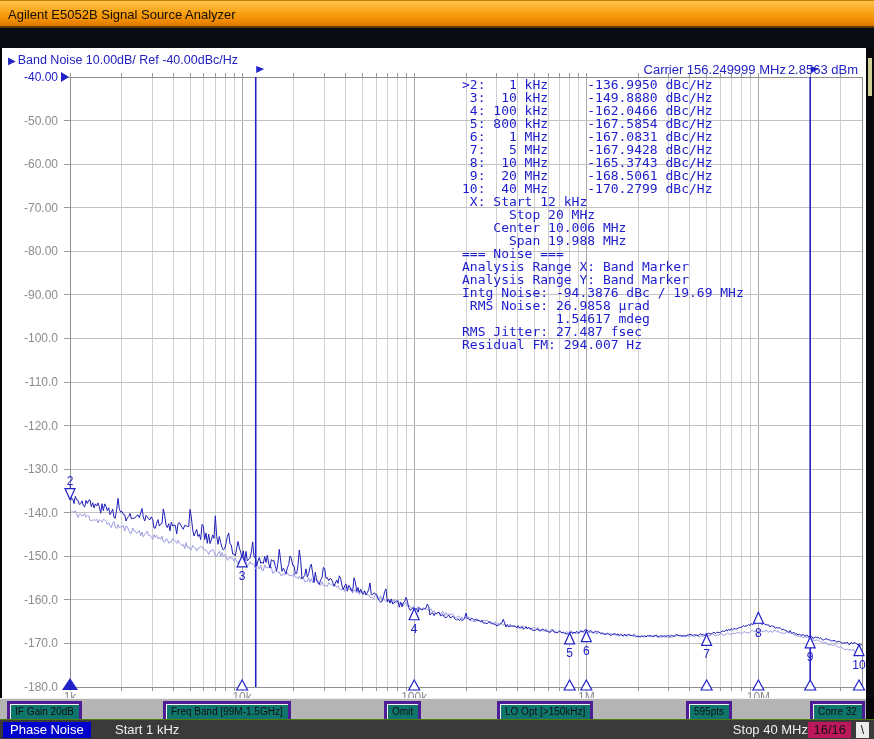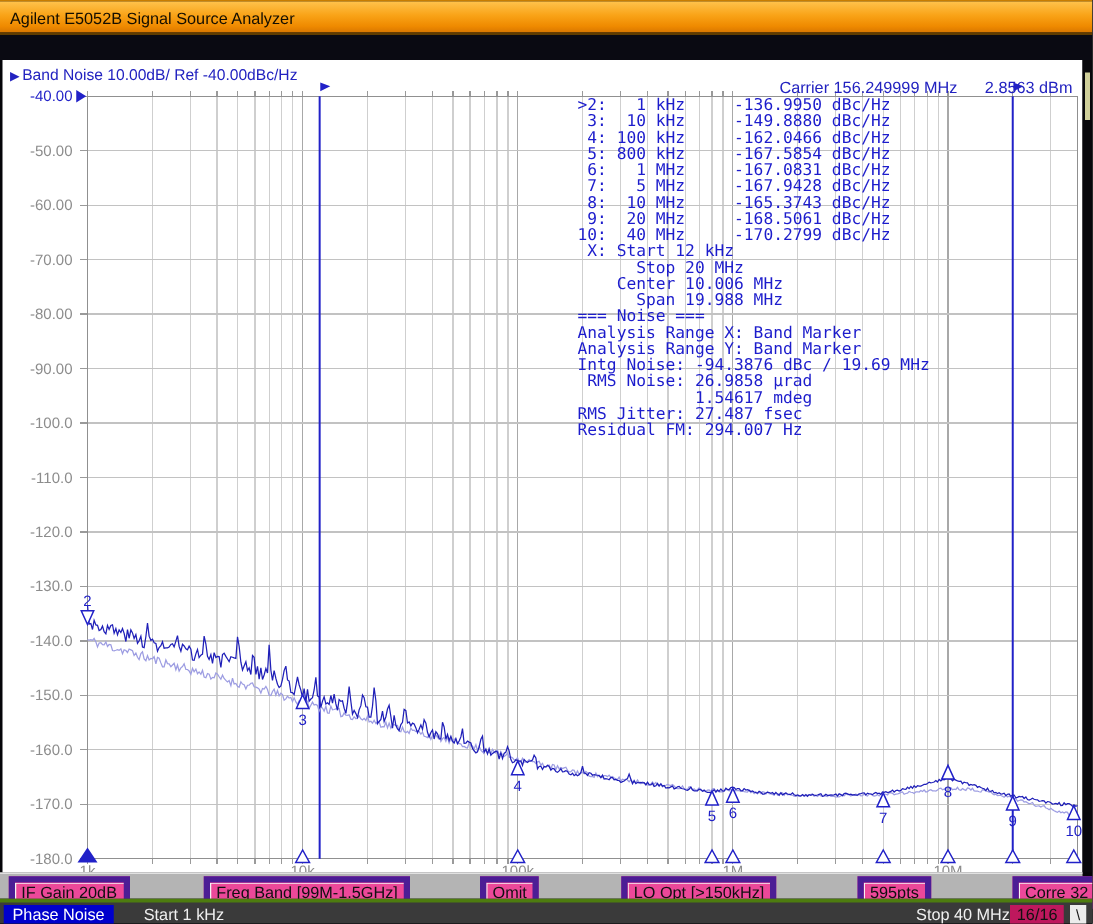--- a/index.html
+++ b/index.html
@@ -8,38 +8,38 @@
   
   .titlebar{position:absolute;left:0;top:0;width:874px;height:28px;
     background:linear-gradient(#ffc34d 0%,#f9a317 45%,#ef8a00 80%,#d97700 100%);
     border-top:1px solid #c87d00;border-bottom:2px solid #5f3c00;box-sizing:border-box;}
   .titletext{position:absolute;left:8px;top:6px;font-size:13px;font-weight:normal;color:#140e00;}
   .topstrip{position:absolute;left:0;top:28px;width:874px;height:20px;background:#0a0a12;}
   
   .plotwin{position:absolute;left:2px;top:48px;width:864px;height:650px;background:#ffffff;}
   .plothdr{position:absolute;left:6px;top:5px;font-size:12.5px;color:#2222c0;white-space:pre;}
   .hdr-arrow{font-size:10px;margin-right:2px;color:#2222c0;}
-  .carrier{position:absolute;right:8px;top:14px;display:flex;gap:22px;
+  .carrier{position:absolute;right:8px;top:14px;display:flex;gap:2px;
            font-size:13px;color:#2222c0;white-space:pre;}
   #plot-svg{position:absolute;left:0;top:0;overflow:visible;}
   .minfo{position:absolute;left:460px;top:30px;font-family:"DejaVu Sans Mono",monospace;
          font-size:13px;line-height:13px;color:#1c1ccc;white-space:pre;}
   
   .rgutter{position:absolute;left:866px;top:48px;width:8px;height:650px;background:#08080c;}
   .rthumb{position:absolute;left:2px;top:10px;width:4px;height:38px;background:#cfcf9a;}
   
   .softbar{position:absolute;left:0;top:698px;width:866px;height:21px;background:#b4b4b4;
            border-top:1px solid #efefef;box-sizing:border-box;}
   .skbtn{position:absolute;top:2px;height:16px;line-height:15px;padding:0 5px;
-         background:#ec4899;border:5px solid #4c1d95;box-shadow:inset 1px 1px 0 #f4f4f4;
-         font-size:13px;color:#101010;white-space:nowrap;}
+         background:#0f766e;border:3px solid #4c1d95;box-shadow:inset 1px 1px 0 #f4f4f4;
+         font-size:10px;color:#101010;white-space:nowrap;}
   .sk1{left:7px;} .sk2{left:163px;} .sk3{left:384px;} .sk4{left:497px;} .sk5{left:686px;} .sk6{left:810px;}
   
   .statusbar{position:absolute;left:0;top:719px;width:874px;height:20px;background:#3a3a3a;
-             border-top:3px solid #4d7c0f;box-sizing:border-box;font-size:13px;}
+             border-top:1px solid #4d7c0f;box-sizing:border-box;font-size:13px;}
   .mode-chip{position:absolute;left:3px;top:2px;height:16px;line-height:16px;padding:0 7px;
              background:#0000cc;color:#ffffff;}
   .start-text{position:absolute;left:115px;top:2px;height:16px;line-height:16px;color:#f0f0f0;}
   .stop-text{position:absolute;right:66px;top:2px;height:16px;line-height:16px;color:#f0f0f0;}
   .avg-chip{position:absolute;right:23px;top:2px;height:16px;line-height:16px;padding:0 5px;
             background:#be185d;color:#111;}
   .busy-box{position:absolute;right:5px;top:2px;width:13px;height:16px;line-height:16px;
             background:#ececec;color:#111;text-align:center;font-size:12px;}
 </style>
 </head>

